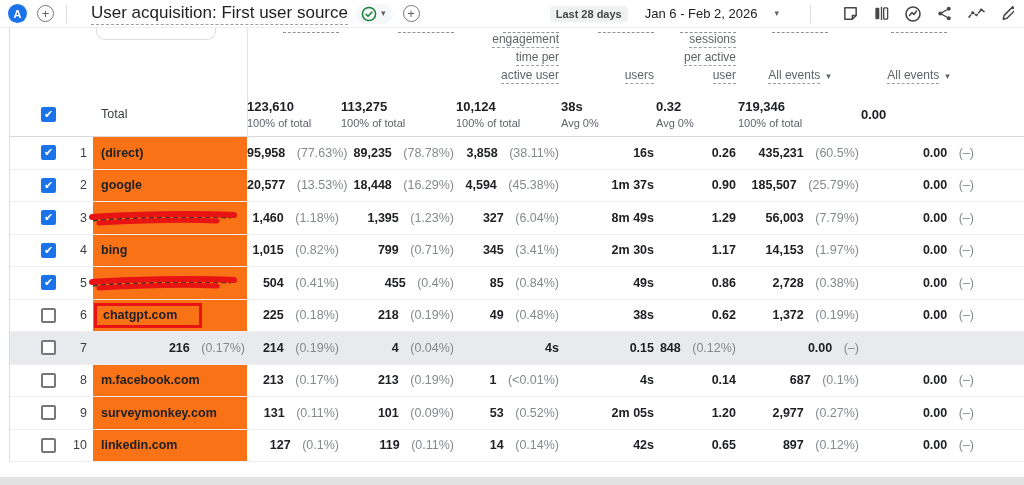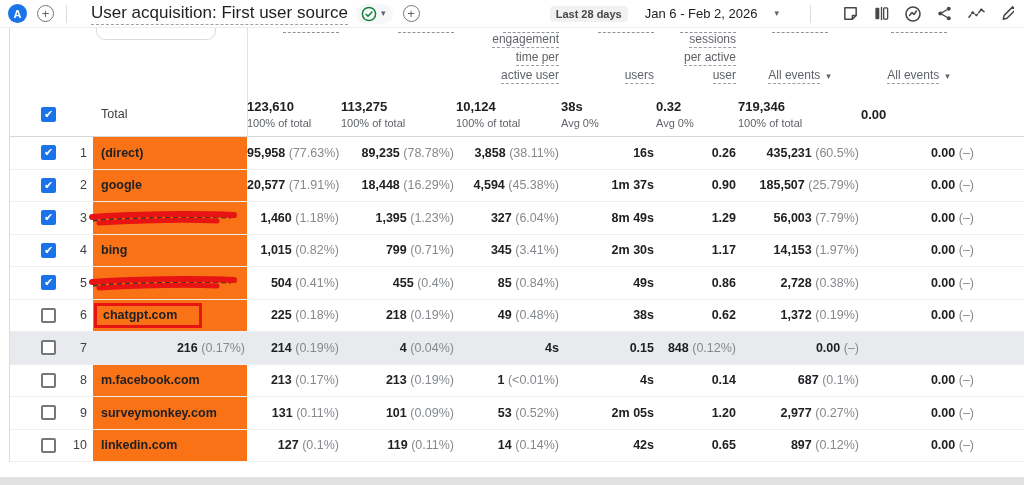--- a/index.html
+++ b/index.html
@@ -65,21 +65,21 @@
   .cb { width:15px; height:15px; border:2px solid #75787b; border-radius:2px;
     background:#fff; position:relative; cursor:pointer; flex:none; }
   .cb.checked { background:#1a73e8; border-color:#1a73e8; }
   .cb.checked::after { content:"✔"; position:absolute; left:1px; top:-1px;
     color:#fff; font-size:11px; }
   .cell-num { text-align:right; font-size:12.5px; color:#3c4043; padding-right:6px; }
   .cell-name { height:100%; display:flex; align-items:center; padding-left:8px;
     font-size:12.5px; font-weight:bold; color:#202124; background:#f97316; position:relative; }
   .mcell { text-align:right; padding-right:2px; font-size:12.5px; white-space:nowrap; }
   .mval { font-weight:bold; color:#202124; }
-  .mpct { color:#85898d; font-weight:normal; }
+  .mpct { color:#85898d; font-weight:normal;margin-left:8px; }
 
   
   .name-boxed { border:3px solid #e81313; padding:2px 22px 3px 6px; margin-left:-7px; }
   .scribble-svg { position:absolute; left:-4px; top:4px; pointer-events:none; }
   .bottom-bar { position:absolute; left:0; top:477px; width:1024px; height:8px; background:#e2e2e2; }
 </style>
 </head>
 <body>
 
 <div class="topbar">
@@ -241,21 +241,21 @@
         <div class="mcell"><span class="mval">0.00</span> <span class="mpct">(–)</span></div>
       </div>
       <div class="grid-row row">
     <div class="cell-check">
       <span class="cb checked"></span>
     </div>
     <div class="cell-num">2</div>
     <div class="cell-name">
           <span>google</span>
         </div>
-  <div class="mcell"><span class="mval">20,577</span> <span class="mpct">(71.91%)</span></div>
+  <div class="mcell"><span class="mval">20,577</span> <span class="mpct">(13.53%)</span></div>
         <div class="mcell"><span class="mval">18,448</span> <span class="mpct">(16.29%)</span></div>
         <div class="mcell"><span class="mval">4,594</span> <span class="mpct">(45.38%)</span></div>
         <div class="mcell"><span class="mval">1m 37s</span></div>
         <div class="mcell"><span class="mval">0.90</span></div>
         <div class="mcell"><span class="mval">185,507</span> <span class="mpct">(25.79%)</span></div>
         <div class="mcell"><span class="mval">0.00</span> <span class="mpct">(–)</span></div>
       </div>
       <div class="grid-row row">
     <div class="cell-check">
       <span class="cb checked"></span>

